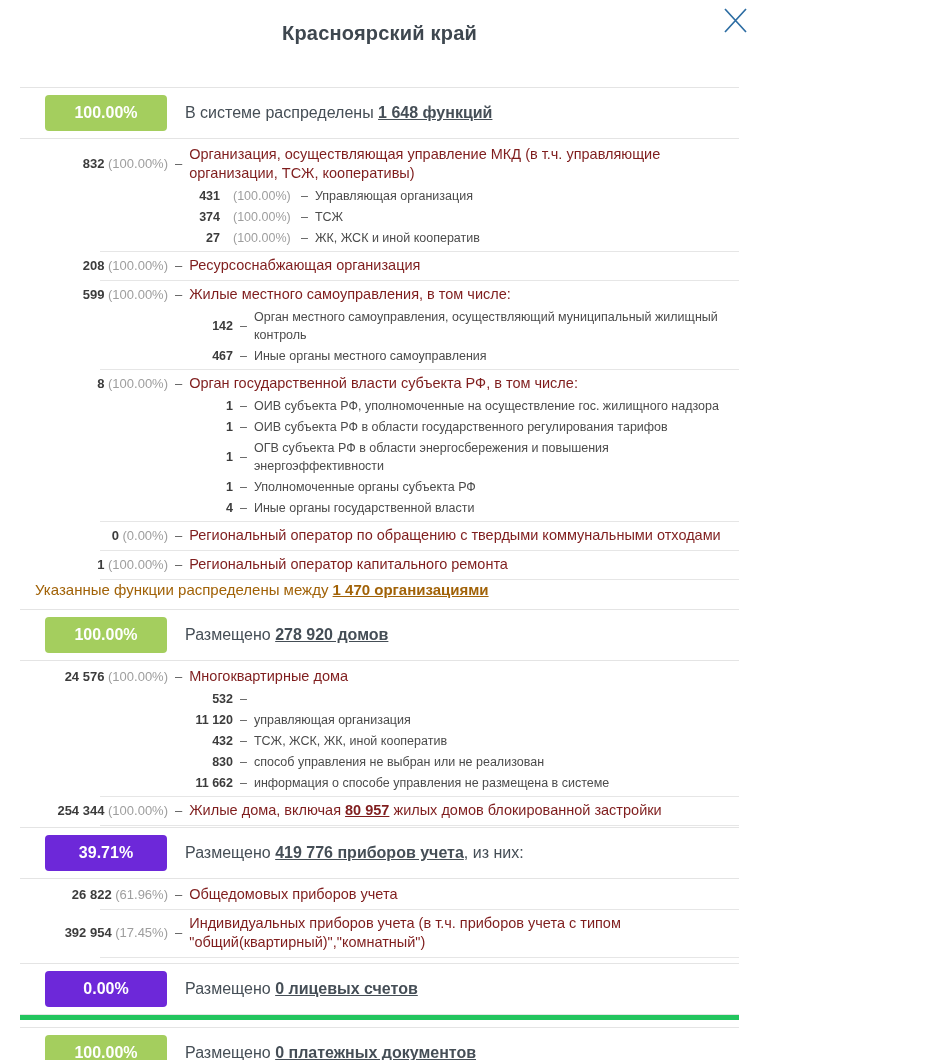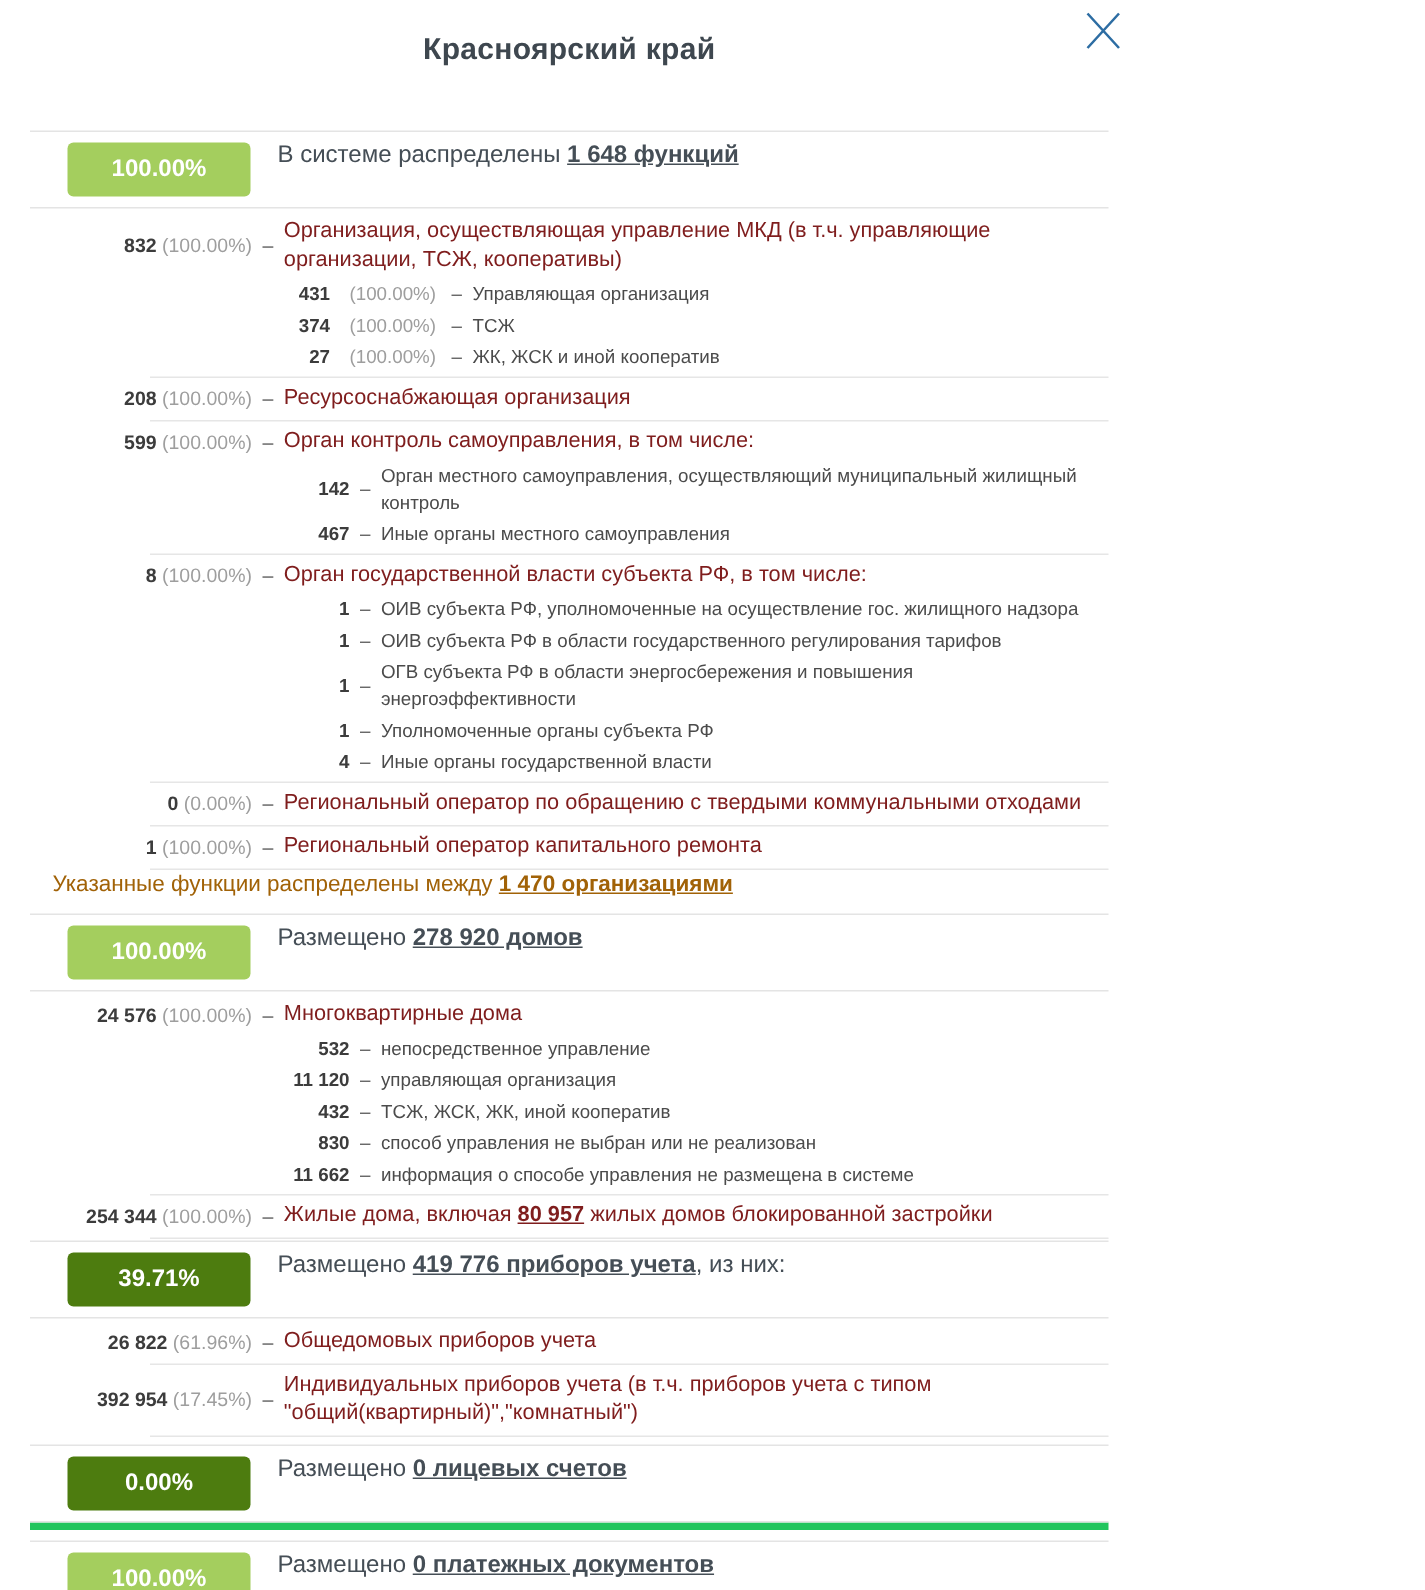--- a/index.html
+++ b/index.html
@@ -3,24 +3,24 @@
 <meta charset="utf-8">
 <style>
   html,body{margin:0;padding:0;background:#fff;}
   body{width:950px;min-height:1060px;font-family:"Liberation Sans","DejaVu Sans",sans-serif;color:#4b4b4b;position:relative;}
   .modal{position:relative;width:759px;border-radius:23px;}
   .modal-header{padding:22px 0 42px;position:relative;}
   .modal-header h1{margin:0;text-align:center;font-size:20px;font-weight:600;color:#3e474f;letter-spacing:.2px;}
   .close{position:absolute;top:6px;right:10px;width:28px;height:28px;cursor:pointer;display:flex;align-items:center;justify-content:center;}
   #sections{margin:0 20px;}
   .sec{border-top:1px solid #e4e4e4;}
-  .sec-head{display:flex;padding:7px 0;border-bottom:1px solid #e4e4e4;}
+  .sec-head{display:flex;align-items:center;padding:7px 0;border-bottom:1px solid #e4e4e4;}
   .badge{display:inline-flex;align-items:center;justify-content:center;flex:0 0 122px;height:36px;margin-left:25px;border-radius:4px;color:#fff;font-weight:bold;font-size:16px;}
   .badge.green{background:#a4ce5e;}
-  .badge.orange{background:#4d7c0f;}
+  .badge.orange{background:#6d28d9;}
   .sec-title{margin-left:18px;font-size:16px;color:#454e56;}
   .b{font-weight:bold;text-decoration:underline;}
   .rows{padding-top:3px;}
   .group{margin-bottom:1px;}
   .group::after{content:"";display:block;border-bottom:1px solid #e6e6e6;margin-left:80px;margin-top:3px;}
   .row{display:flex;align-items:center;font-size:12.5px;line-height:18px;padding:1.5px 0;}
   .row.lvl0{font-size:13px;line-height:19px;padding:2.5px 0;}
   .numcol{text-align:right;white-space:nowrap;}
   .lvl0 .numcol{flex:0 0 148px;}
   .lvl1p .numcol{flex:0 0 200px;}
@@ -84,21 +84,21 @@
             <div class="row lvl0">
               <span class="numcol"><span class="v">208</span><span class="pc">&nbsp;(100.00%)</span></span>
               <span class="dash">–</span>
               <div class="lbl"><span>Ресурсоснабжающая организация</span></div>
             </div>
           </div>
           <div class="group">
             <div class="row lvl0">
               <span class="numcol"><span class="v">599</span><span class="pc">&nbsp;(100.00%)</span></span>
               <span class="dash">–</span>
-              <div class="lbl"><span>Орган контроль самоуправления, в том числе:</span></div>
+              <div class="lbl"><span>Жилые местного самоуправления, в том числе:</span></div>
             </div>
             <div class="row lvl1n">
               <span class="numcol"><span class="v">142</span></span>
               <span class="dash">–</span>
               <div class="lbl"><span>Орган местного самоуправления, осуществляющий муниципальный жилищный контроль</span></div>
             </div>
             <div class="row lvl1n">
               <span class="numcol"><span class="v">467</span></span>
               <span class="dash">–</span>
               <div class="lbl"><span>Иные органы местного самоуправления</span></div>
@@ -161,21 +161,20 @@
         <div class="rows">
           <div class="group">
             <div class="row lvl0">
               <span class="numcol"><span class="v">24 576</span><span class="pc">&nbsp;(100.00%)</span></span>
               <span class="dash">–</span>
               <div class="lbl"><span>Многоквартирные дома</span></div>
             </div>
             <div class="row lvl1n">
               <span class="numcol"><span class="v">532</span></span>
               <span class="dash">–</span>
-              <div class="lbl"><span>непосредственное управление</span></div>
             </div>
             <div class="row lvl1n">
               <span class="numcol"><span class="v">11 120</span></span>
               <span class="dash">–</span>
               <div class="lbl"><span>управляющая организация</span></div>
             </div>
             <div class="row lvl1n">
               <span class="numcol"><span class="v">432</span></span>
               <span class="dash">–</span>
               <div class="lbl"><span>ТСЖ, ЖСК, ЖК, иной кооператив</span></div>

